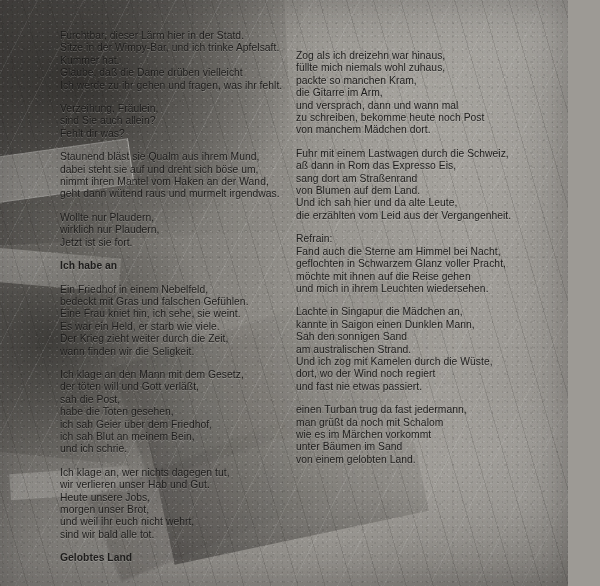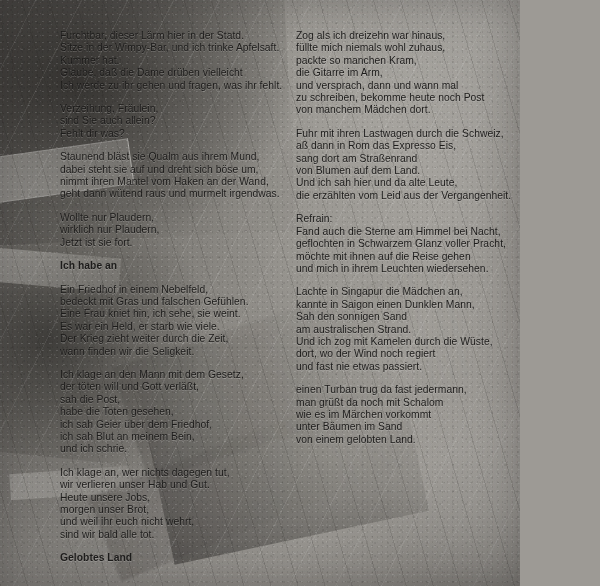--- a/index.html
+++ b/index.html
@@ -10,21 +10,21 @@
     width: 600px;
     height: 586px;
     overflow: hidden;
     background: #9d9a95;
     font-family: "Liberation Sans", sans-serif;
   }
 
   
   .page {
     position: relative;
-    width: 520px;
+    width: 568px;
     height: 586px;
     background: #e5e5e5;
     overflow: hidden;
   }
 
   .bg-base {
     position: absolute;
     inset: 0;
     background:
       radial-gradient(ellipse at 18% 22%, rgba(70,68,64,0.55) 0%, rgba(120,118,112,0.25) 38%, rgba(160,158,152,0) 62%),
@@ -147,21 +147,21 @@
   .column {
     position: absolute;
     top: 30px;
     font-size: 10.3px;
     line-height: 12.4px;
     color: #1d1c1b;
     letter-spacing: 0.05px;
     text-shadow: 0 1px 0 rgba(255,255,255,0.18);
   }
   .col-left { left: 60px; width: 232px; }
-  .col-right { left: 296px; width: 240px; }
+  .col-right { left: 296px; width: 240px; margin-top: 20px; }
 
   .stanza {
     margin-bottom: 11px;
   }
   .stanza .line {
     white-space: pre;
   }
   .stanza.heading .line,
   .line.bold {
     font-weight: bold;
@@ -251,21 +251,21 @@
         <div class="stanza">
           <div class="line">Zog als ich dreizehn war hinaus,</div>
           <div class="line">füllte mich niemals wohl zuhaus,</div>
           <div class="line">packte so manchen Kram,</div>
           <div class="line">die Gitarre im Arm,</div>
           <div class="line">und versprach, dann und wann mal</div>
           <div class="line">zu schreiben, bekomme heute noch Post</div>
           <div class="line">von manchem Mädchen dort.</div>
         </div>
         <div class="stanza">
-          <div class="line">Fuhr mit ihren Lastwagen durch die Schweiz,</div>
+          <div class="line">Fuhr mit einem Lastwagen durch die Schweiz,</div>
           <div class="line">aß dann in Rom das Expresso Eis,</div>
           <div class="line">sang dort am Straßenrand</div>
           <div class="line">von Blumen auf dem Land.</div>
           <div class="line">Und ich sah hier und da alte Leute,</div>
           <div class="line">die erzählten vom Leid aus der Vergangenheit.</div>
         </div>
         <div class="stanza">
           <div class="line">Refrain:</div>
           <div class="line">Fand auch die Sterne am Himmel bei Nacht,</div>
           <div class="line">geflochten in Schwarzem Glanz voller Pracht,</div>

